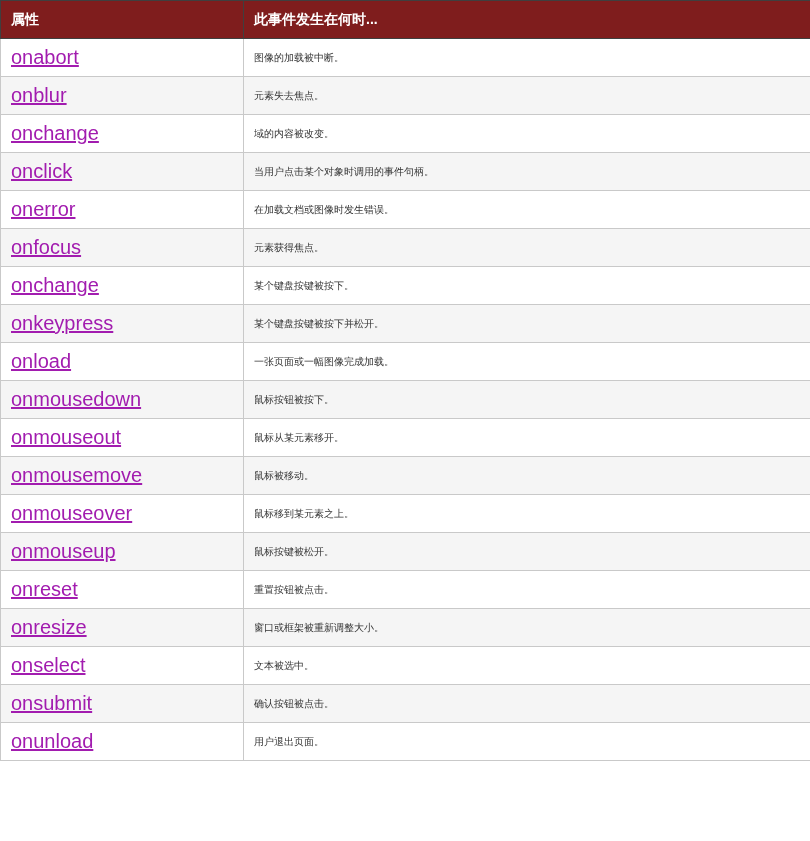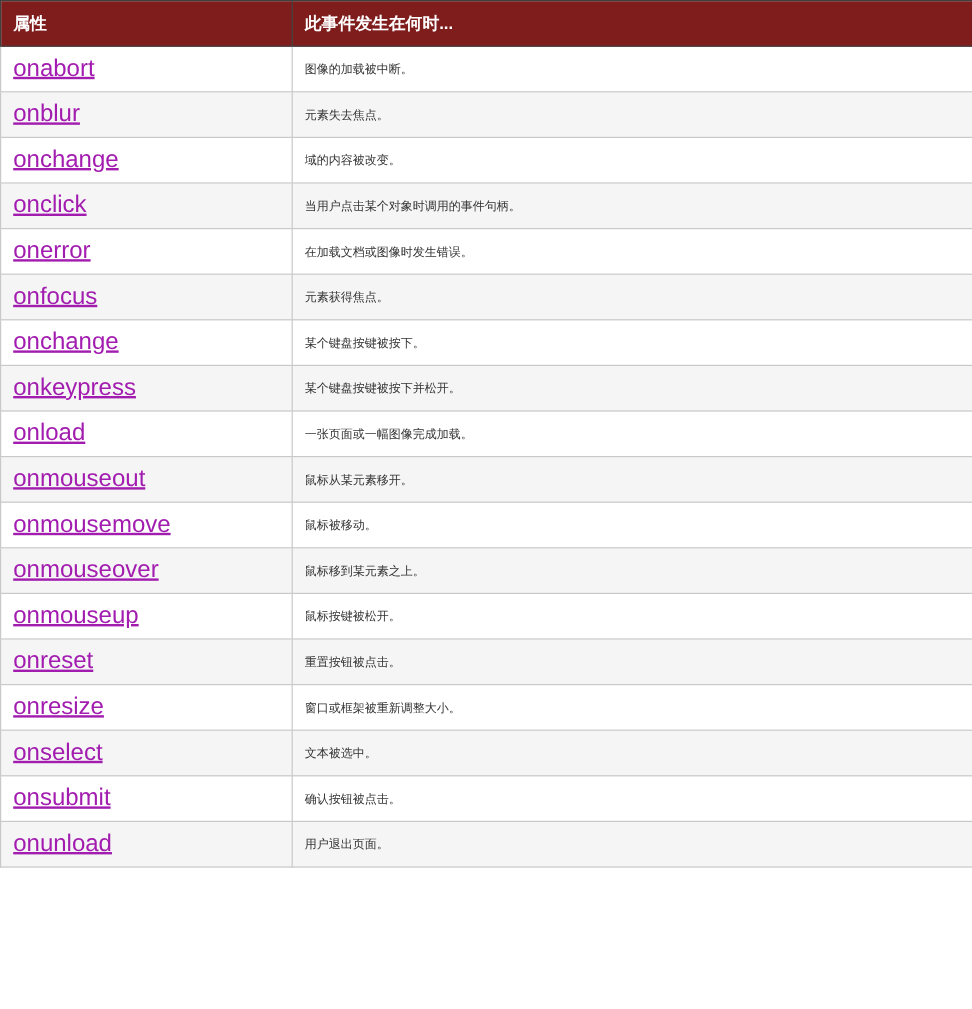--- a/index.html
+++ b/index.html
@@ -99,20 +99,24 @@
       </tr>
       <tr>
         <td><a class="attr-link">onkeypress</a></td>
         <td class="desc">某个键盘按键被按下并松开。</td>
       </tr>
       <tr>
         <td><a class="attr-link">onload</a></td>
         <td class="desc">一张页面或一幅图像完成加载。</td>
       </tr>
       <tr>
+        <td><a class="attr-link">onmousedown</a></td>
+        <td class="desc">鼠标按钮被按下。</td>
+      </tr>
+      <tr>
         <td><a class="attr-link">onmouseout</a></td>
         <td class="desc">鼠标从某元素移开。</td>
       </tr>
       <tr>
         <td><a class="attr-link">onmousemove</a></td>
         <td class="desc">鼠标被移动。</td>
       </tr>
       <tr>
         <td><a class="attr-link">onmouseover</a></td>
         <td class="desc">鼠标移到某元素之上。</td>

